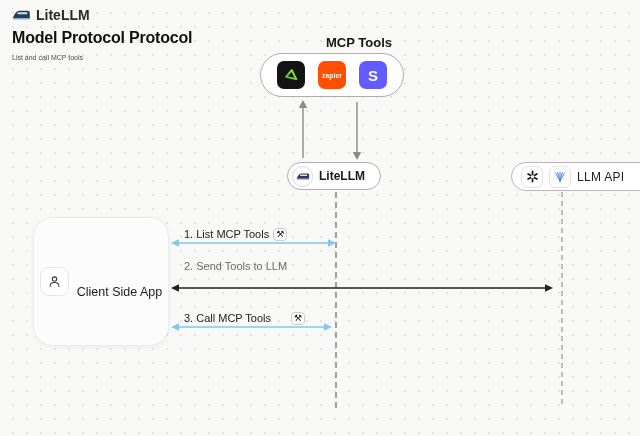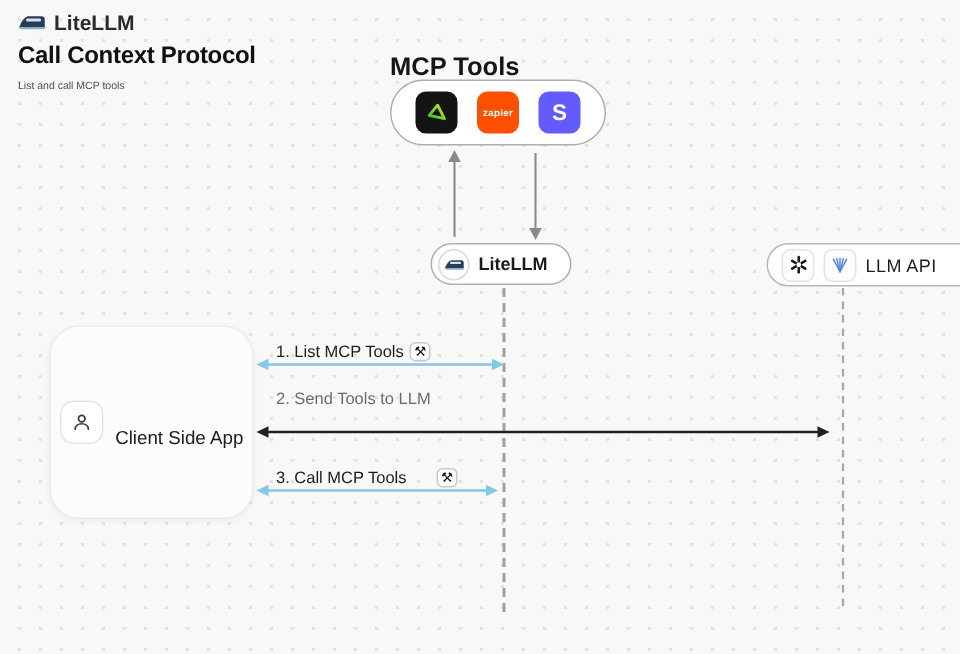--- a/index.html
+++ b/index.html
@@ -38,22 +38,22 @@
 
   
   .node {
     position: absolute; z-index: 2;
     background: #ffffff;
     border: 1px solid #aeaeae;
     display: flex; align-items: center;
   }
 
   .mcp-label {
-    position: absolute; left: 260px; top: 35px; width: 144px;
-    text-align: left; font-size: 17px; font-weight: 700; color: #161616;
+    position: absolute; left: 248px; top: 35px; width: 144px;
+    text-align: right; font-size: 13px; font-weight: 700; color: #161616;
     z-index: 2;
   }
   .mcp-box {
     left: 260px; top: 53px; width: 144px; height: 44px;
     border-radius: 22px; justify-content: center; gap: 13px;
   }
   .tool-square {
     width: 28px; height: 28px; border-radius: 7px;
     display: flex; align-items: center; justify-content: center;
   }
@@ -95,21 +95,21 @@
   .person-square {
     width: 29px; height: 29px; border-radius: 9px;
     border: 1px solid #e5e5e5; background: #fff;
     display: flex; align-items: center; justify-content: center; flex: 0 0 auto;
   }
   .client-node .label { font-size: 12.5px; font-weight: 500; color: #1c1c1c; margin-top: 20px; }
 
   
   .step-label {
     position: absolute; z-index: 3;
-    display: flex; align-items: center; gap: 4px;
+    display: flex; align-items: flex-start; gap: 4px;
     font-size: 11px; font-weight: 500; color: #1c1c1c;
   }
   .step-label.muted { color: #6b6b6b; }
   .tool-badge {
     display: inline-flex; align-items: center; justify-content: center;
     width: 14px; height: 13px;
     border: 1px solid #c9c9c9; border-radius: 4px; background: #fff;
     font-size: 9px; color: #111; line-height: 1;
   }
   .step-1 { left: 184px; top: 228px; }
@@ -158,21 +158,21 @@
   <div class="brand">
     <span style="display:inline-flex;">
       <svg width="19" height="12" viewBox="0 0 32 20">
         <path d="M30 15 L30 6 Q30 3 26 3 L11 3 Q5 5 1.5 15 Z" fill="#2b3a55"></path>
         <rect x="9" y="5.5" width="17" height="3.4" rx="1.7" fill="#cfe3f2"></rect>
         <path d="M1 15 L31 15 Q31 17.5 28 17.5 L4 17.5 Q1 17.5 1 15 Z" fill="#7fb3d5"></path>
       </svg>
     </span>
     <span>LiteLLM</span>
   </div>
-  <div class="page-title">Call Context Protocol</div>
+  <div class="page-title">Model Protocol Protocol</div>
   <div class="page-subtitle">List and call MCP tools</div>
 
   <div class="mcp-label">MCP Tools</div>
   <div class="node mcp-box">
     <div class="tool-square dark">
       <svg width="18" height="18" viewBox="0 0 24 24">
         <defs>
           <linearGradient id="grn" x1="0" y1="1" x2="1" y2="0">
             <stop offset="0" stop-color="#35c23a"></stop>
               <stop offset="1" stop-color="#c8e71e"></stop>

